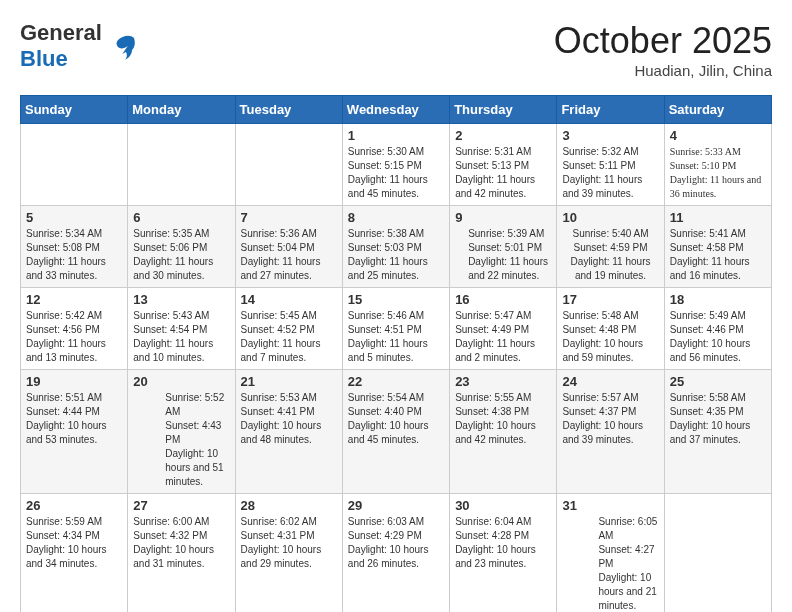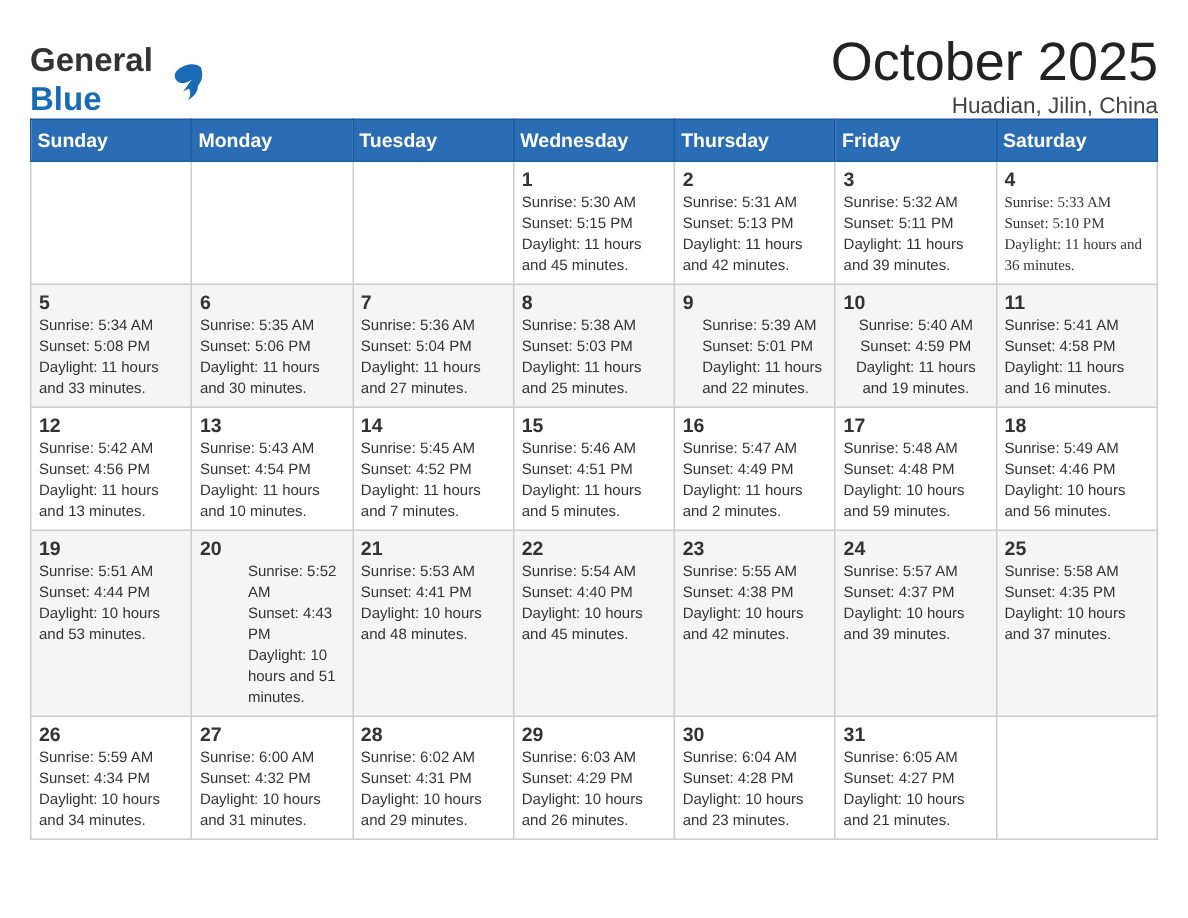--- a/index.html
+++ b/index.html
@@ -6,21 +6,22 @@
     body {
       font-family: Arial, sans-serif;
       background: #fff;
       width: 792px;
       min-height: 612px;
       padding: 20px;
     }
     .header {
       display: flex;
       justify-content: space-between;
-      align-items: flex-end;
+      align-items: flex-start;
+      margin-bottom: 16px;
     }
     .logo {
       display: flex;
       align-items: center;
     }
     .logo-general { color: #333; }
     .logo-blue { color: #1a6bb5; }
     .title-block {
       text-align: right;
     }
@@ -297,20 +298,20 @@
 Daylight: 10 hours and 26 minutes.</div>
         </td>
         <td>
           <div class="day-number">30</div>
           <div class="day-info" style="white-space: pre-line;">Sunrise: 6:04 AM
 Sunset: 4:28 PM
 Daylight: 10 hours and 23 minutes.</div>
         </td>
         <td>
           <div class="day-number">31</div>
-          <div class="day-info" style="white-space: pre-line;">Sunrise: 6:05 AM
+          <div class="day-info" style="white-space: pre-line; margin-left: 36px;">Sunrise: 6:05 AM
 Sunset: 4:27 PM
 Daylight: 10 hours and 21 minutes.</div>
         </td>
         <td class="empty-cell"></td>
       </tr>
     </tbody>
 </table>
 
 </body></html>

